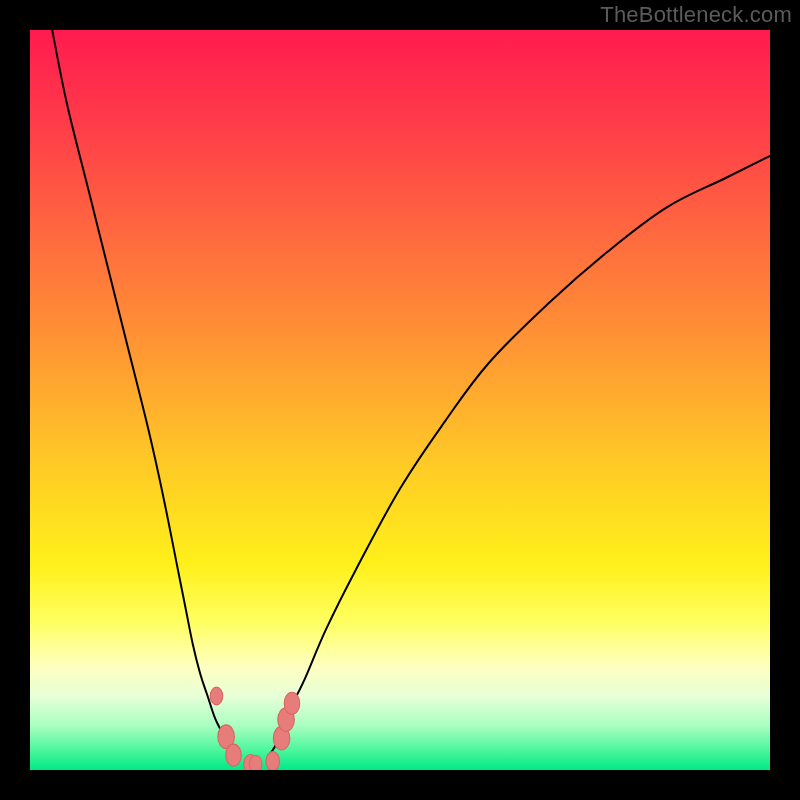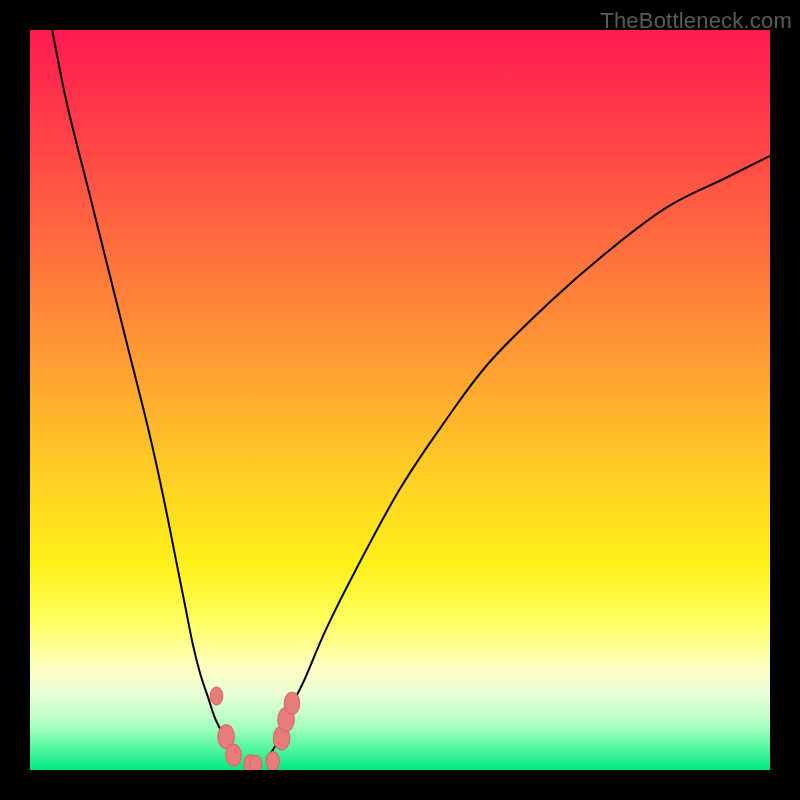--- a/index.html
+++ b/index.html
@@ -34,21 +34,21 @@
   }
   svg.curve {
     position: absolute;
     left: 0;
     top: 0;
     width: 100%;
     height: 100%;
   }
   .watermark {
     position: absolute;
-    top: 8px;
+    top: 2px;
     right: 8px;
     color: #5b5b5b;
     font-size: 22px;
     font-weight: 500;
     letter-spacing: 0.2px;
     user-select: none;
   }
 </style>
 </head>
 <body>

